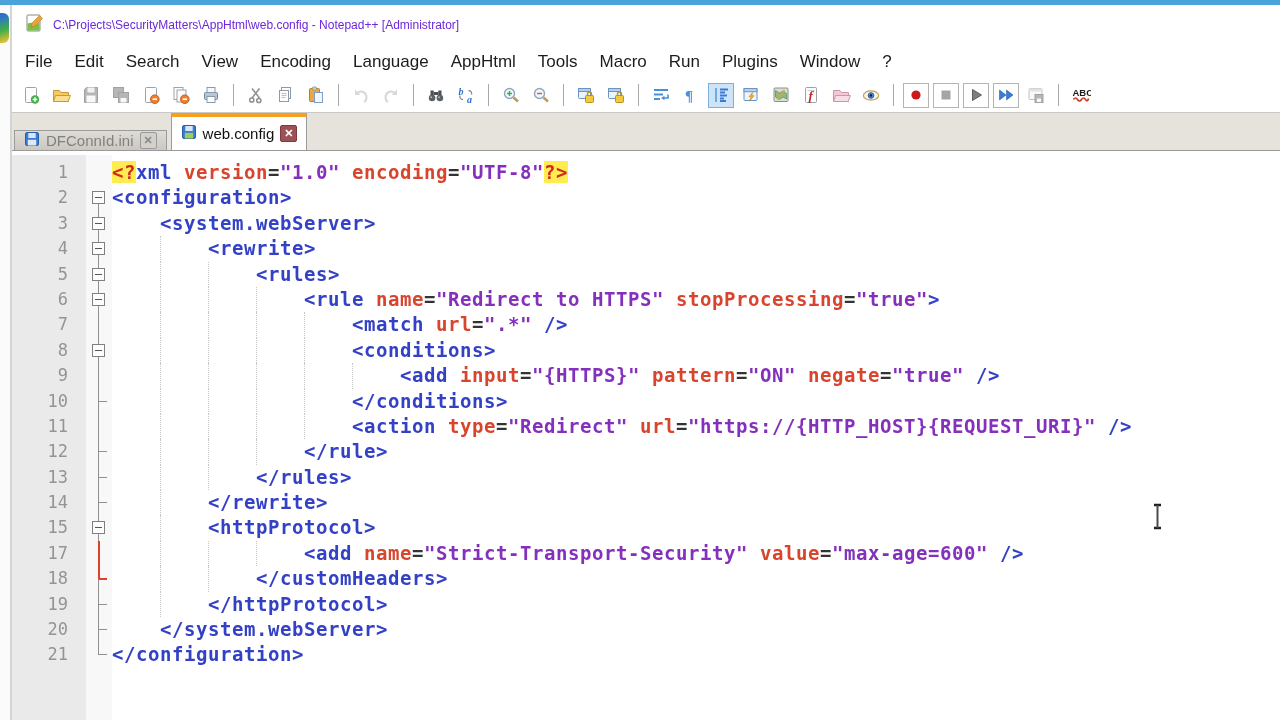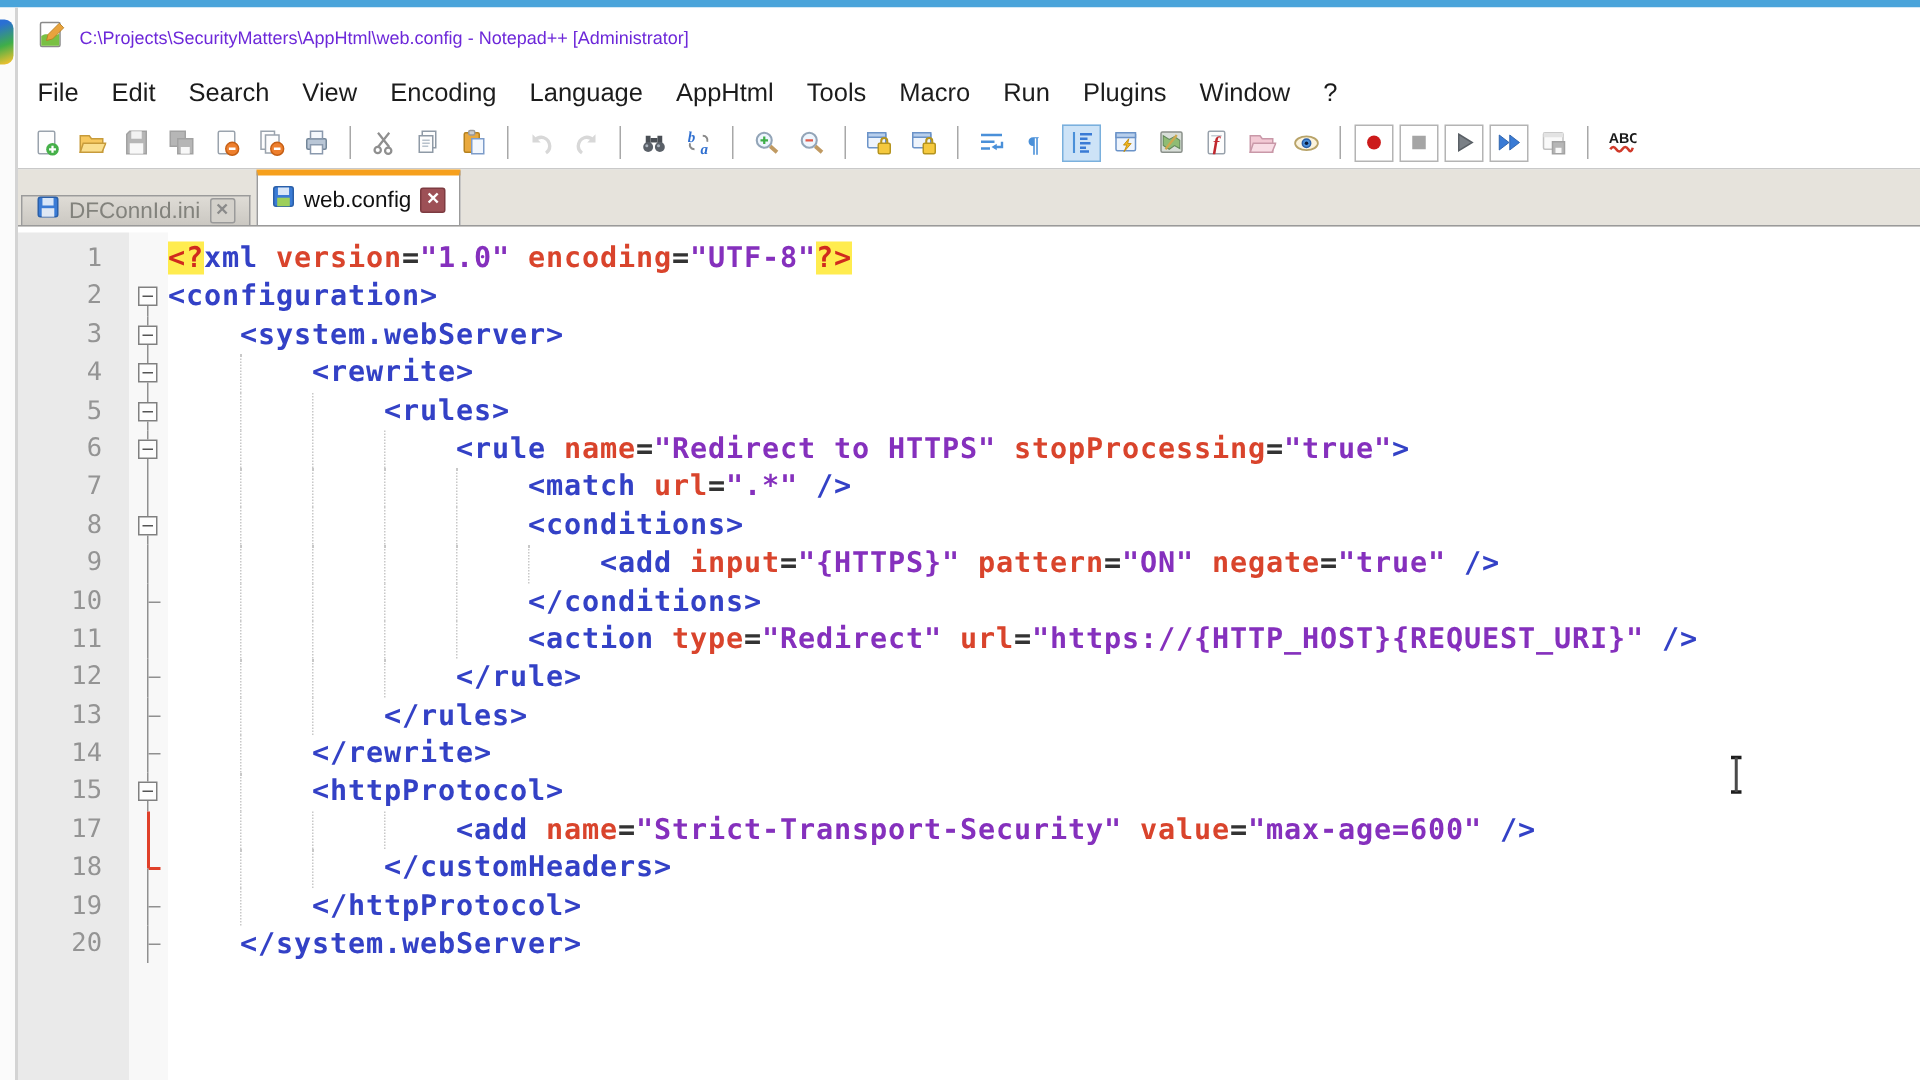--- a/index.html
+++ b/index.html
@@ -489,20 +489,28 @@
         <div class="txt"><span class="gd" style="left: 48px;"></span><span class="c-tag">        &lt;/httpProtocol&gt;</span></div>
       </div>
       <div class="row">
         <div class="ln">20</div>
         <div class="fold">
           <div class="fv" style="top: 0px; bottom: 0px;"></div>
           <div class="ft"></div>
         </div>
         <div class="txt"><span class="c-tag">    &lt;/system.webServer&gt;</span></div>
       </div>
+      <div class="row">
+        <div class="ln">21</div>
+        <div class="fold">
+          <div class="fv" style="top: 0px; height: 13px;"></div>
+          <div class="ft"></div>
+        </div>
+        <div class="txt"><span class="c-tag">&lt;/configuration&gt;</span></div>
+      </div>
     </div>
 
 </div>
 
 <div class="ibeam">
   <svg width="15" height="27" viewBox="0 0 15 27">
     <path d="M4 2h7M4 25h7" stroke="#1e1e1e" stroke-width="2.4" fill="none"></path>
     <path d="M7.5 2v23" stroke="#4a4a4a" stroke-width="2" fill="none"></path>
   </svg>
 </div>

